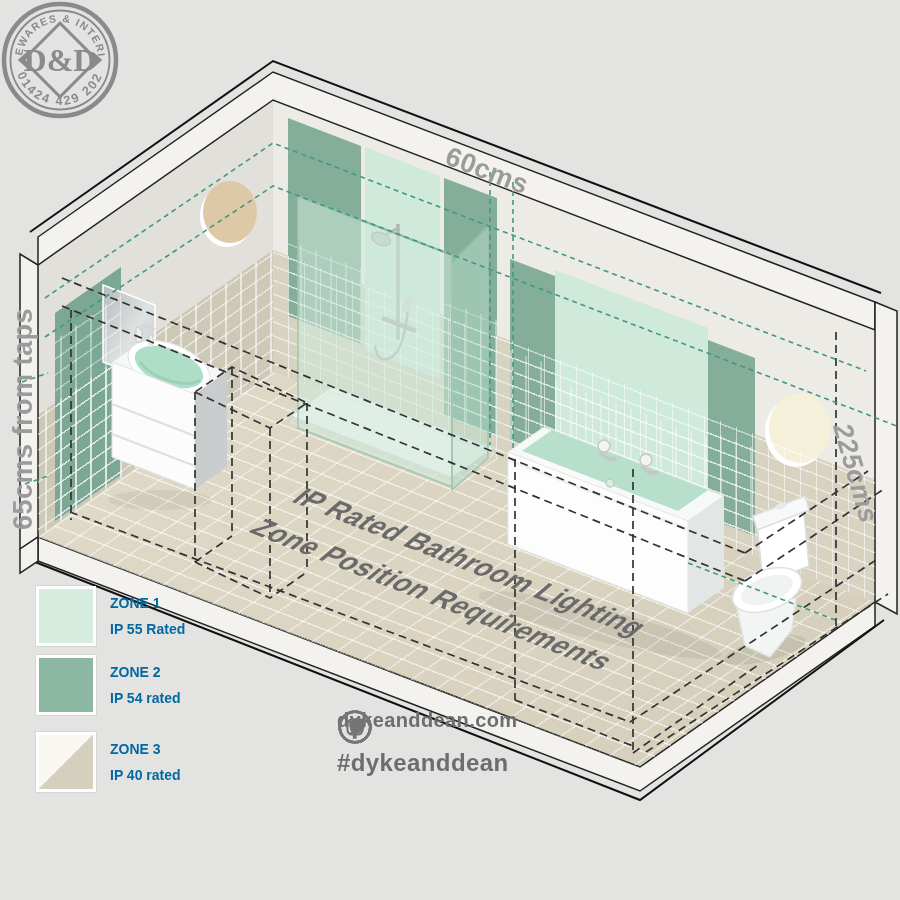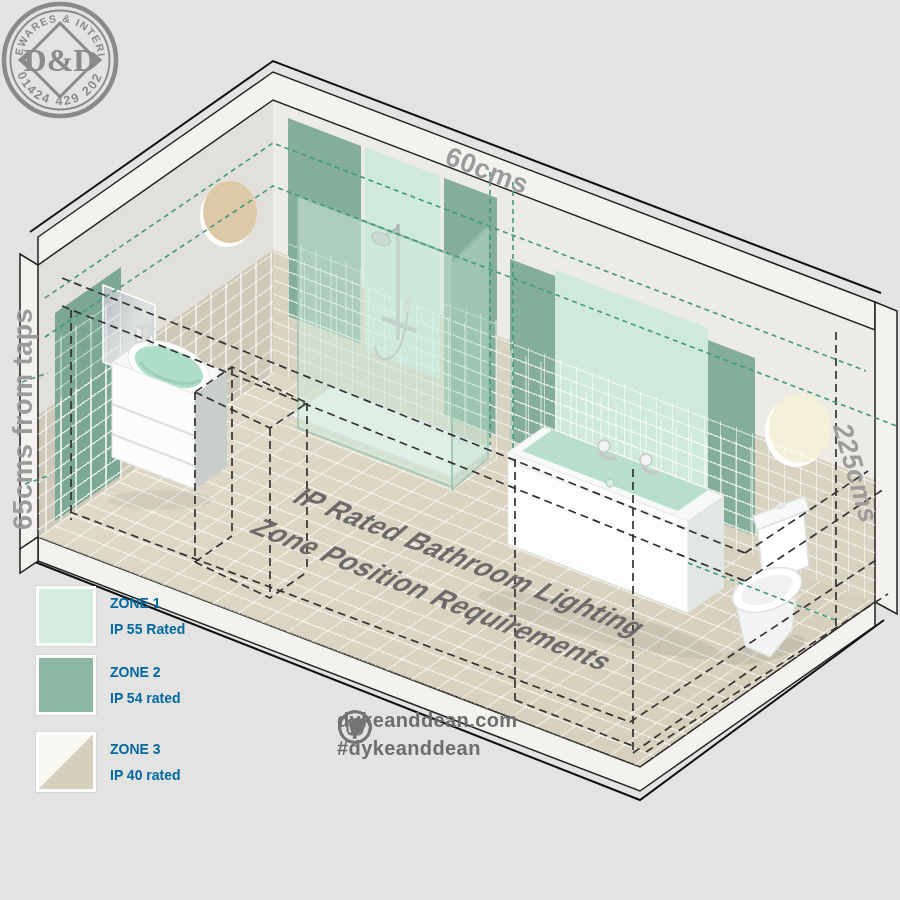--- a/index.html
+++ b/index.html
@@ -51,21 +51,21 @@
   .legend-row .sw{width:54px;height:54px;border:3px solid #ffffff;box-shadow:0 0 0 1px rgba(0,0,0,.05);}
   .legend-row .txt{margin-left:14px;color:#0369a1;font-weight:bold;font-size:14px;line-height:26px;white-space:nowrap;}
   #lrow1{top:0;} #lrow2{top:57px;margin-top:12px;} #lrow3{top:146px;justify-content:flex-end;}
   #lrow1 .sw{background:#d5ecdf;}
   #lrow2 .sw{background:#8cb7a2;}
   #lrow3 .sw{background:linear-gradient(135deg,#f8f7f2 49.5%,#d5cfbe 50%);}
   #logo{position:absolute;left:205px;top:650px;width:120px;height:120px;}
   .social{position:absolute;left:337px;top:709px;color:#6d6d6d;}
   .social .site{font-weight:bold;font-size:20px;letter-spacing:.4px;}
   .social .icons{display:flex;gap:7px;margin-top:5px;}
-  .social .hashtag{font-weight:bold;font-size:20px;letter-spacing:.4px;margin-top:0;}
+  .social .hashtag{font-weight:bold;font-size:24px;letter-spacing:.4px;margin-top:12px;}
 </style>
 </head>
 <body>
 
 <div id="stage">
 
   <svg id="scene-base" width="900" height="900" viewBox="0 0 900 900">
     <defs>
       <linearGradient id="mirrorGrad" x1="0" y1="0" x2="1" y2="1">
         <stop offset="0" stop-color="#b6babd"></stop>

